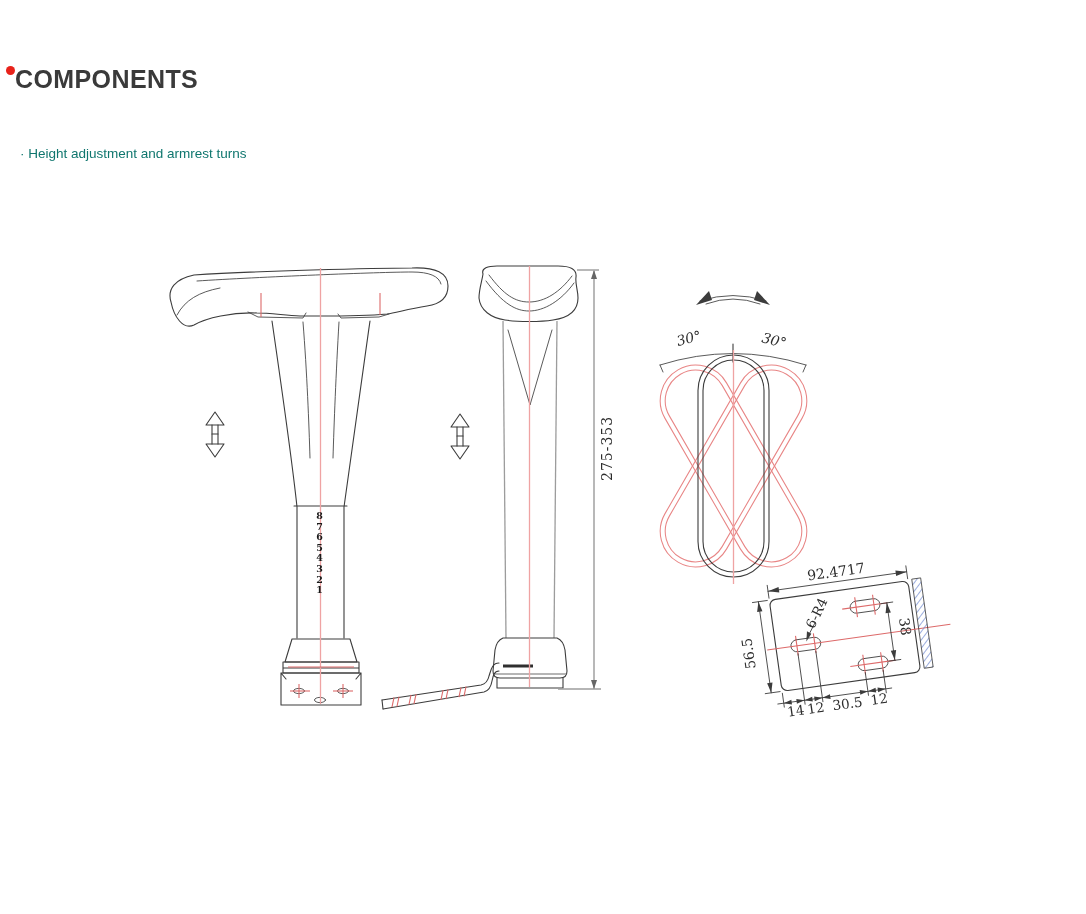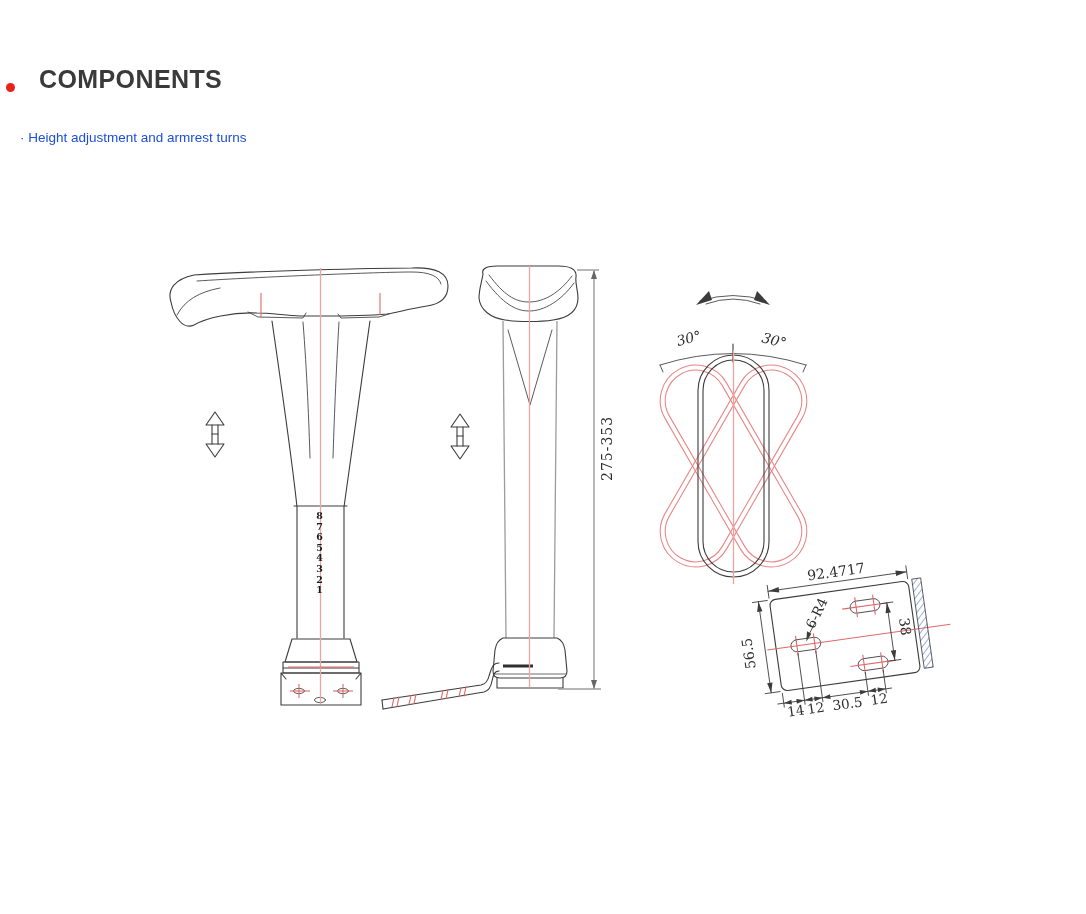--- a/index.html
+++ b/index.html
@@ -1,21 +1,21 @@
 <!DOCTYPE html>
 <html><head>
 <meta charset="utf-8">
 <style>
   html,body{margin:0;padding:0;background:#fff;}
   body{width:1086px;height:914px;position:relative;overflow:hidden;
        font-family:"Liberation Sans",sans-serif;}
-  .title-row{position:absolute;left:6px;top:66px;display:flex;align-items:flex-end;gap:24px;}
+  .title-row{position:absolute;left:6px;top:66px;display:flex;align-items:flex-start;gap:0;}
   .bullet{width:9px;height:9px;border-radius:50%;background:#e8221a;flex:0 0 auto;}
   .page-title{font-size:25px;font-weight:bold;color:#3a3a3a;letter-spacing:.4px;line-height:26px;}
-  .subtitle{position:absolute;left:20px;top:130px;font-size:13.5px;color:#1d4ed8;}
+  .subtitle{position:absolute;left:20px;top:146px;font-size:13.5px;color:#0f766e;}
   svg{position:absolute;left:0;top:0;}
   .k{stroke:#3c3c3c;fill:none;stroke-width:1.1;stroke-linecap:round;stroke-linejoin:round;}
   .kt{stroke-width:.85;}
   .g{stroke:#9c9c9c;fill:none;stroke-width:1.3;}
   .gd{stroke:#b8b8b8;fill:none;stroke-width:2;}
   .r{stroke:#dd6a6a;fill:none;stroke-width:1.1;}
   .rp{stroke:#efa3a3;fill:none;stroke-width:1.3;}
   .rr{stroke:#e88585;fill:none;stroke-width:1.05;}
   .fill-k{fill:#3c3c3c;stroke:none;}
   text.dim{font-family:"DejaVu Serif",serif;fill:#2d2d2d;font-size:14px;}

